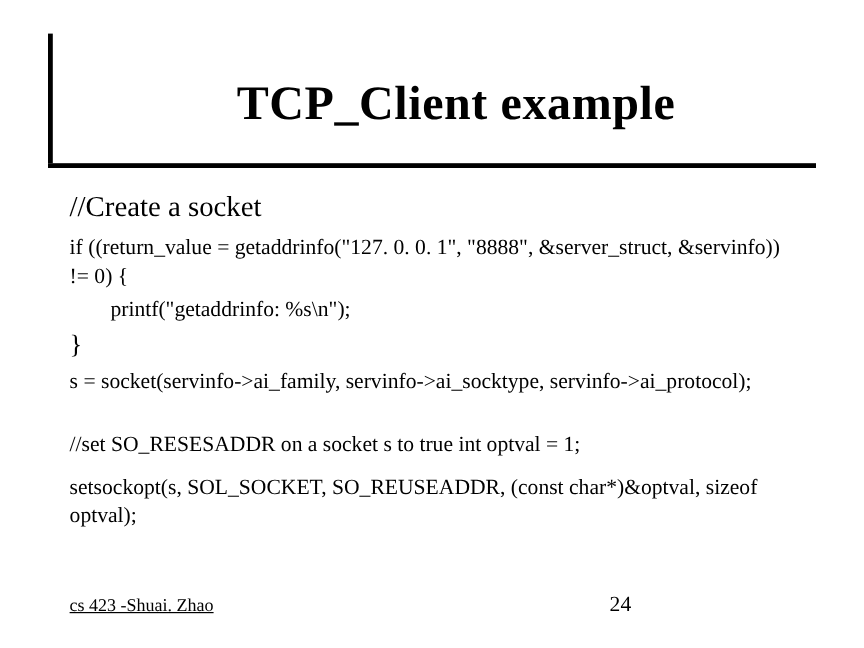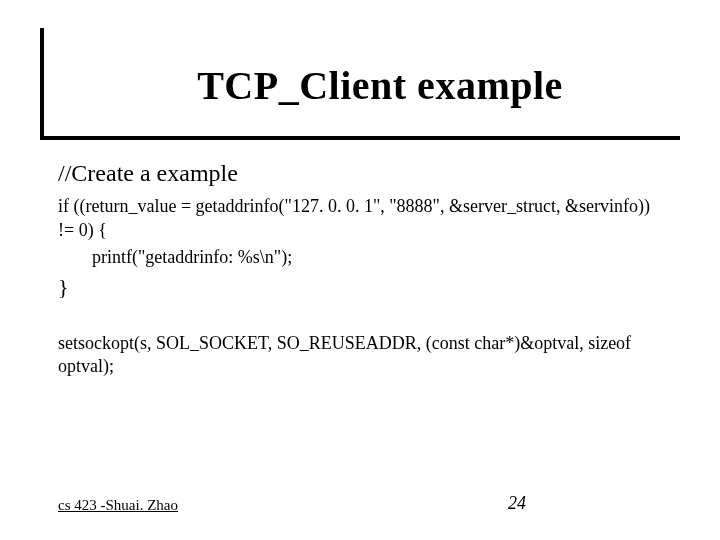--- a/index.html
+++ b/index.html
@@ -64,48 +64,49 @@
   .footer-left{
     position:absolute;
     left:58px;bottom:26px;
     font-size:15px;
     text-decoration:underline;
   }
   .footer-right{
     position:absolute;
     right:58px;bottom:26px;
     font-size:18px;
-    font-style:italic;
   }
 </style>
 </head>
 <body>
 
 <div class="slide">
 
   <div class="title-rule-top"></div>
 
   <div class="title">TCP_Client example</div>
 
   <div class="rule-h"></div>
 
   <div class="content">
 
-    <p class="sub-heading">//Create a example</p>
+    <p class="sub-heading">//Create a socket</p>
 
     <p class="code-line">if ((return_value = getaddrinfo("127. 0. 0. 1", "8888", &amp;server_struct, &amp;servinfo)) != 0) {</p>
 
     <p class="code-line indent1">printf("getaddrinfo: %s\n");</p>
 
 
     <p class="brace">}</p>
 
+    <p class="code-line">s = socket(servinfo-&gt;ai_family, servinfo-&gt;ai_socktype, servinfo-&gt;ai_protocol);</p>
 
     <div class="gap-block-lg"></div>
 
+    <p class="code-line">//set SO_RESESADDR on a socket s to true int optval = 1;</p>
 
     <p class="code-line gap-block">setsockopt(s, SOL_SOCKET, SO_REUSEADDR, (const char*)&amp;optval, sizeof optval);</p>
 
   </div>
 
   <div class="footer-left">cs 423 -Shuai. Zhao</div>
   <div class="footer-right">24</div>
 
 </div>
 

